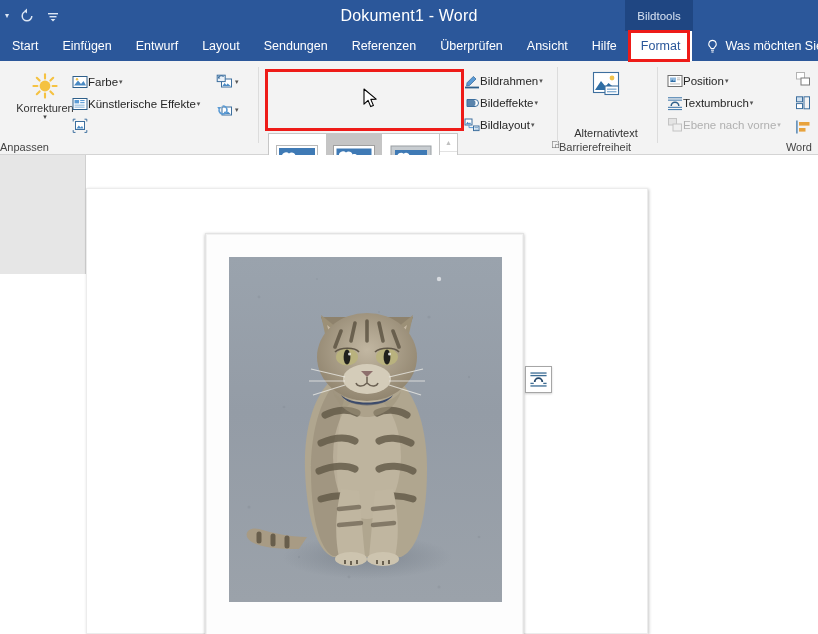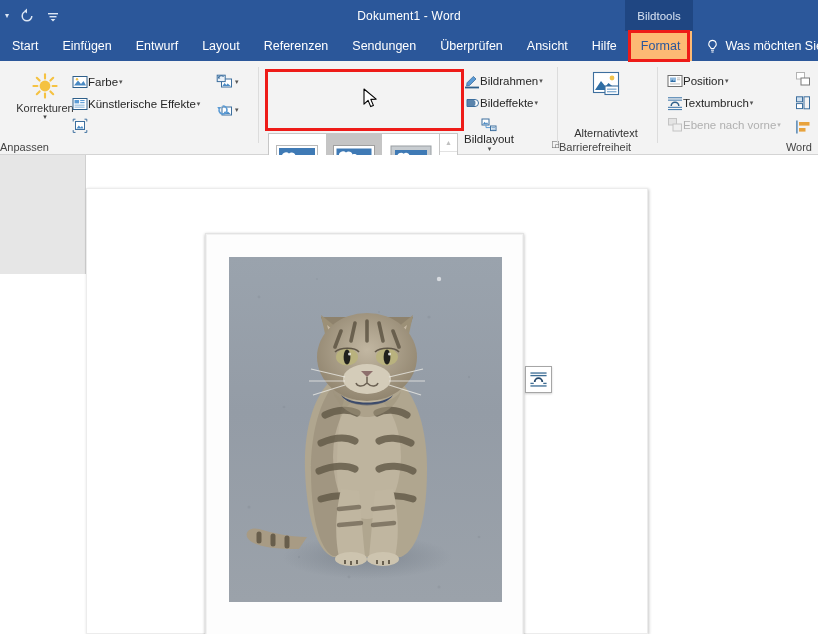--- a/index.html
+++ b/index.html
@@ -19,21 +19,21 @@
   }
   .qat { position: absolute; top: 0; left: 0; height: 31px; display: flex; align-items: center; }
   .qat-item {
     width: 26px; height: 26px;
     display: flex; align-items: center; justify-content: center;
     color: #dce6f4;
   }
   .title-text {
     position: absolute; left: 0; top: 0; width: 818px; height: 31px;
     display: flex; align-items: center; justify-content: center;
-    font-size: 12px; color: #ffffff; letter-spacing: .2px;
+    font-size: 16px; color: #ffffff; letter-spacing: .2px;
   }
   .pictools-tab {
     position: absolute; top: 0; left: 625px;
     width: 68px; height: 31px;
     background: #1f4682;
     display: flex; align-items: center; justify-content: center;
     font-size: 11.5px; color: #d7e2f2;
   }
 
   
@@ -43,21 +43,21 @@
     background: #2b579a;
     display: flex; align-items: stretch;
   }
   .tab {
     display: flex; align-items: center;
     padding: 0 12px;
     font-size: 12.5px; color: #ffffff;
     white-space: nowrap;
   }
   .tab.active {
-    background: #fdba74; color: #2b579a;
+    background: #ffffff; color: #2b579a;
   }
   .tell-me {
     display: flex; align-items: center; gap: 6px;
     padding-left: 14px;
     font-size: 12.5px; color: #ffffff; white-space: nowrap;
   }
   .bulb { width: 13px; height: 15px; }
 
   
   .ribbon {
@@ -223,22 +223,22 @@
   <div class="title-text">Dokument1  -  Word</div>
 
   <div class="pictools-tab">Bildtools</div>
 </div>
 
 <div class="tabstrip">
   <div class="tab">Start</div>
   <div class="tab">Einfügen</div>
   <div class="tab">Entwurf</div>
   <div class="tab">Layout</div>
+  <div class="tab">Sendungen</div>
   <div class="tab">Referenzen</div>
-  <div class="tab">Sendungen</div>
   <div class="tab">Überprüfen</div>
   <div class="tab">Ansicht</div>
   <div class="tab">Hilfe</div>
   <div class="tab active">Format</div>
   <div class="tell-me">
     <svg viewBox="0 0 14 16" class="bulb">
       <path d="M7 1.4a4 4 0 0 0-2.4 7.2c.5.4.8 1 .8 1.6h3.2c0-.6.3-1.2.8-1.6A4 4 0 0 0 7 1.4z" fill="none" stroke="#ffffff" stroke-width="1.1"></path>
       <rect x="5.4" y="11.4" width="3.2" height="1.1" fill="#ffffff"></rect>
       <rect x="5.8" y="13.4" width="2.4" height="1.1" fill="#ffffff"></rect>
     </svg>
@@ -385,21 +385,21 @@
 
     <div class="smallbtn" style="left:204px; top:34px;">
       <svg viewBox="0 0 16 16" class="icon16">
         <path d="M3 4.5 h8 a3.5 3.5 0 0 1 0 7 h-8 z" fill="#ffffff" stroke="#3d6f9e" stroke-width="1"></path>
         <path d="M3 4.5 h5 a3.5 3.5 0 0 1 0 7 h-5 z" fill="#3d6f9e" opacity=".85"></path>
       </svg>
       <span>Bildeffekte</span>
       <span class="caret">▾</span>
     </div>
 
-    <div class="smallbtn" style="left:204px; top:56px;flex-direction:column;">
+    <div class="smallbtn" style="left:204px; top:56px;">
       <svg viewBox="0 0 16 16" class="icon16">
         <rect x="1" y="2" width="7" height="6" fill="#ffffff" stroke="#3d6f9e" stroke-width="1"></rect>
         <path d="M1.8 7.2 L3.6 4.8 L5 6.4 L6 5.2 L7.2 7.2 Z" fill="#4a8ac4"></path>
         <rect x="9.5" y="9" width="5.5" height="4.6" fill="#ffffff" stroke="#3d6f9e" stroke-width="1"></rect>
         <rect x="10.4" y="10.2" width="3.7" height=".8" fill="#6b9dc9"></rect>
         <rect x="10.4" y="11.7" width="3.7" height=".8" fill="#6b9dc9"></rect>
         <path d="M5 8.4 L5 10.6 L9 10.6" fill="none" stroke="#5b9bd5" stroke-width="1"></path>
       </svg>
       <span>Bildlayout</span>
       <span class="caret">▾</span>

